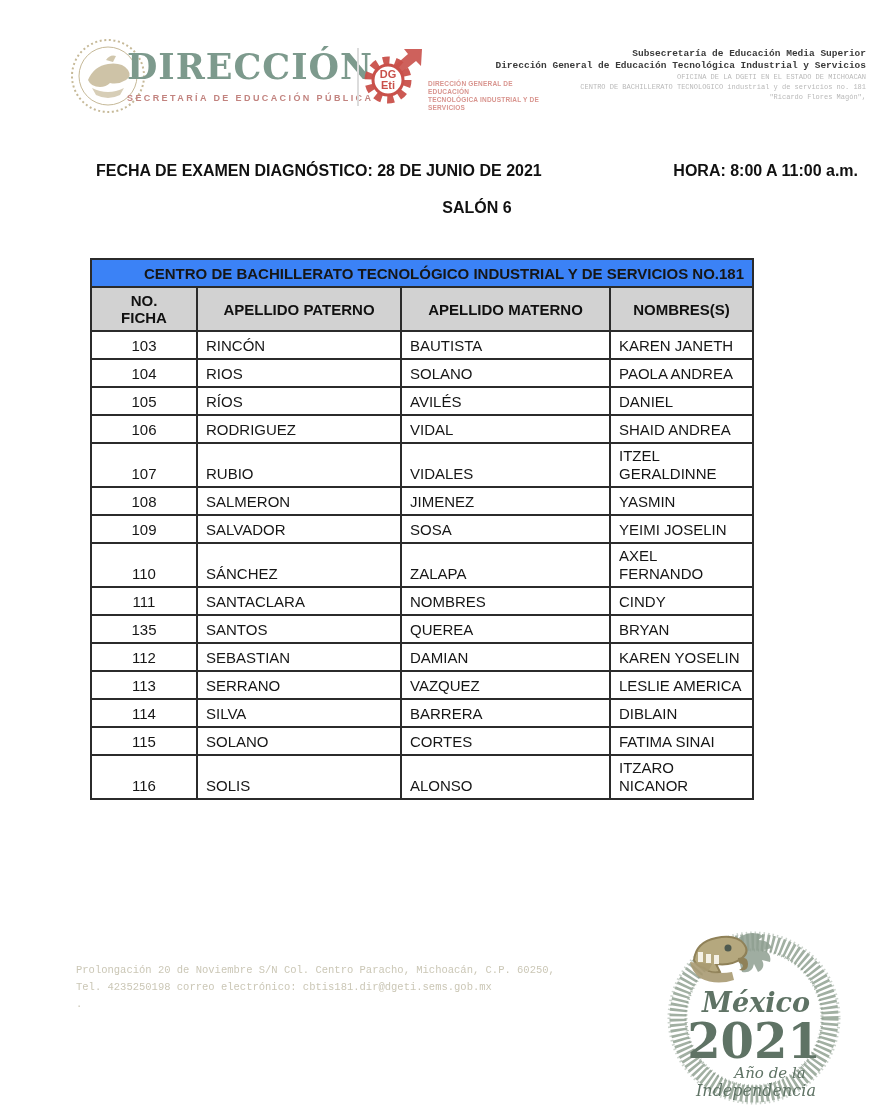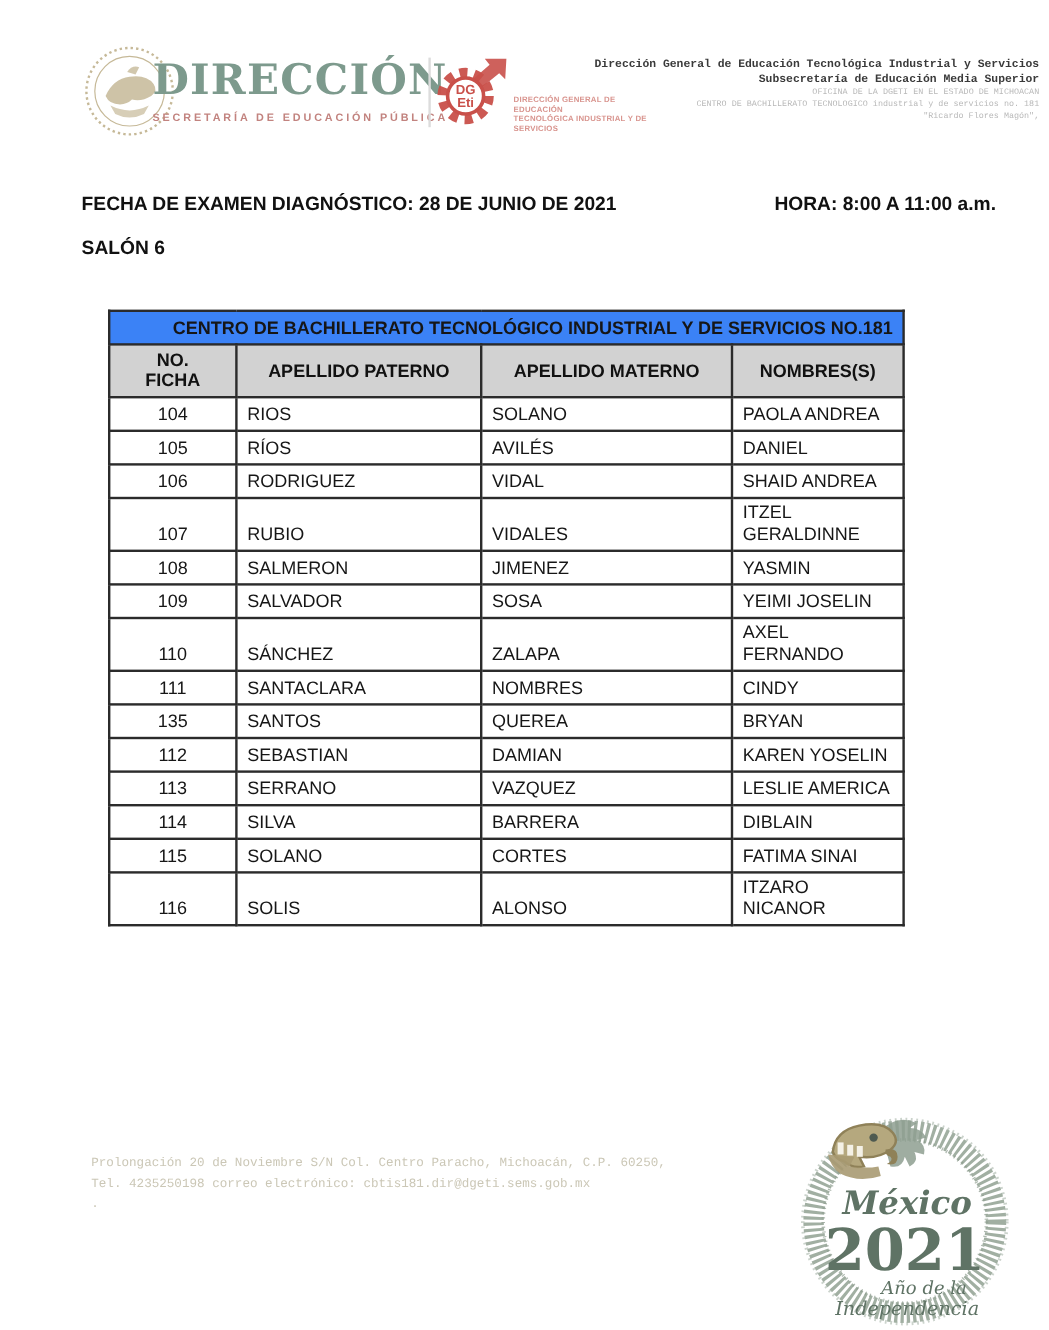--- a/index.html
+++ b/index.html
@@ -29,21 +29,21 @@
     font-size:6.5px; line-height:8px; color:#d9958f; font-weight:bold; letter-spacing:0.2px;
   }
   .right-block {
     position:absolute; right:8px; top:48px; text-align:right;
     font-family:"Liberation Mono","DejaVu Sans Mono",monospace;
   }
   .right-line-bold { font-size:9.5px; font-weight:bold; color:#3a3a3a; line-height:12px; }
   .right-line-small { font-size:7px; color:#b9b9b9; line-height:10px; }
 
   
-  .exam-info { position:absolute; left:68px; top:162px; width:762px; }
+  .exam-info { position:absolute; left:96px; top:162px; width:762px;text-align:center; }
   .exam-row { display:flex; justify-content:space-between; align-items:baseline; }
   .fecha-text, .hora-text, .salon-text { font-size:16px; font-weight:bold; color:#111; }
   .salon-text { display:block; margin-top:19px; }
 
   
   .roster-table-wrap { position:absolute; left:90px; top:258px; }
   table.roster { border-collapse:collapse; table-layout:fixed; width:662px; }
   table.roster td, table.roster th { border:2px solid #2b2b2b; }
   .table-title-cell {
     background:#3b82f6; text-align:right; font-size:15px; font-weight:bold;
@@ -105,22 +105,22 @@
         <text x="24" y="47" text-anchor="middle" font-family="Liberation Sans, sans-serif" font-size="11" font-weight="bold" fill="#c9504a">Eti</text>
       </svg>
     </span>
 
     <div class="dgeti-caption">
       <div>DIRECCIÓN GENERAL DE EDUCACIÓN</div>
       <div>TECNOLÓGICA INDUSTRIAL Y DE SERVICIOS</div>
     </div>
 
     <div class="right-block">
+      <div class="right-line-bold">Subsecretaría de Educación Media Superior</div>
       <div class="right-line-bold">Dirección General de Educación Tecnológica Industrial y Servicios</div>
-      <div class="right-line-bold">Subsecretaría de Educación Media Superior</div>
       <div class="right-line-small">OFICINA DE LA DGETI EN EL ESTADO DE MICHOACAN</div>
       <div class="right-line-small">CENTRO DE BACHILLERATO TECNOLOGICO industrial y de servicios no. 181</div>
       <div class="right-line-small">"Ricardo Flores Magón",</div>
     </div>
   </div>
 
   <div class="exam-info">
     <div class="exam-row">
       <span class="fecha-text">FECHA DE EXAMEN DIAGNÓSTICO: 28 DE JUNIO DE 2021</span>
       <span class="hora-text">HORA: 8:00 A 11:00 a.m.</span>
@@ -142,20 +142,26 @@
         </tr>
         <tr>
           <th class="col-header first">NO. FICHA</th>
           <th class="col-header">APELLIDO PATERNO</th>
           <th class="col-header">APELLIDO MATERNO</th>
           <th class="col-header">NOMBRES(S)</th>
         </tr>
       </thead>
       <tbody>
           <tr>
+            <td class="num">103</td>
+            <td>RINCÓN</td>
+            <td>BAUTISTA</td>
+            <td>KAREN JANETH</td>
+          </tr>
+          <tr>
             <td class="num">104</td>
             <td>RIOS</td>
             <td>SOLANO</td>
             <td>PAOLA ANDREA</td>
           </tr>
           <tr>
             <td class="num">105</td>
             <td>RÍOS</td>
             <td>AVILÉS</td>
             <td>DANIEL</td>

